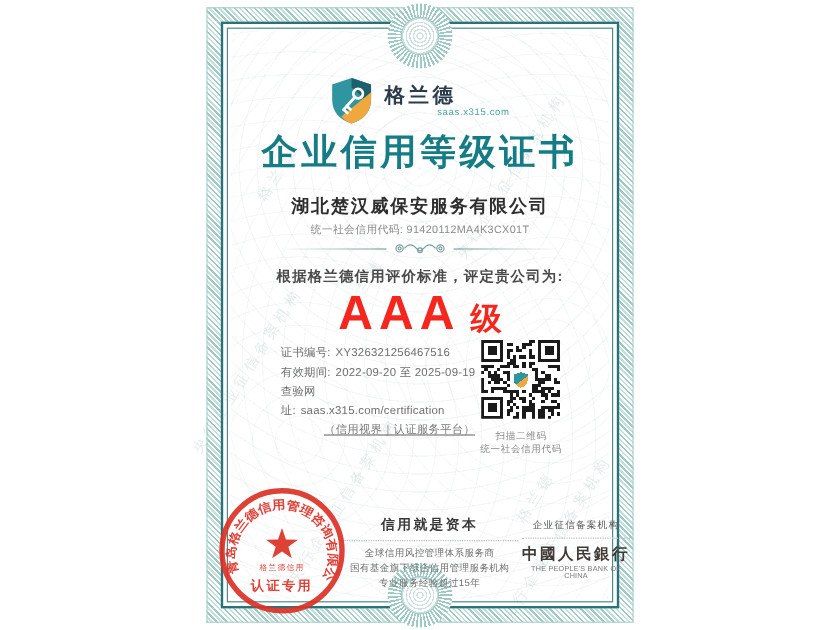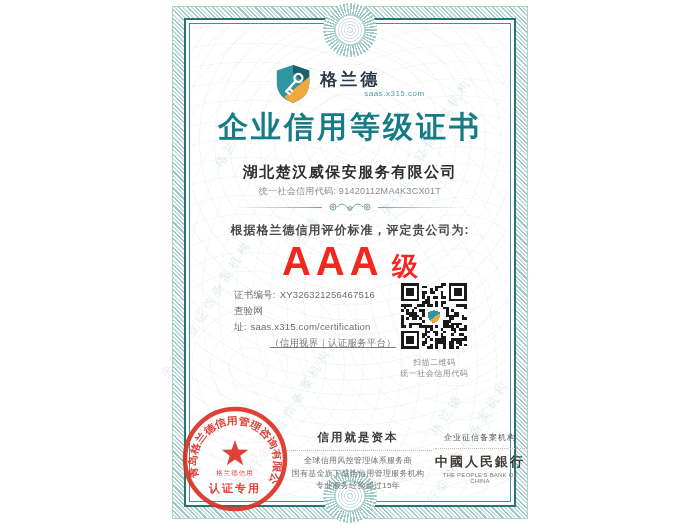--- a/index.html
+++ b/index.html
@@ -132,20 +132,23 @@
 
     <div class="rating">
       <span class="aaa">AAA</span>
       <span class="unit">级</span>
     </div>
 
     <div class="mid">
       <div class="details">
         <div>
           <span class="lbl">证书编号:</span><span>XY326321256467516</span>
+        </div>
+        <div>
+          <span class="lbl">有效期间:</span><span>2022-09-20 至 2025-09-19</span>
         </div>
         <div>
           <span class="lbl">查验网址:</span><span>saas.x315.com/certification</span>
         </div>
         <div class="note">（信用视界｜认证服务平台）</div>
       </div>
       <div class="qr-wrap">
         <svg id="qr-svg" width="66" height="66" viewBox="0 0 25 25" shape-rendering="crispEdges">
             <rect x="0" y="0" width="25" height="25" fill="#ffffff"></rect>
             <rect x="15" y="0" width="1" height="1" fill="#1a1a1a"></rect>

